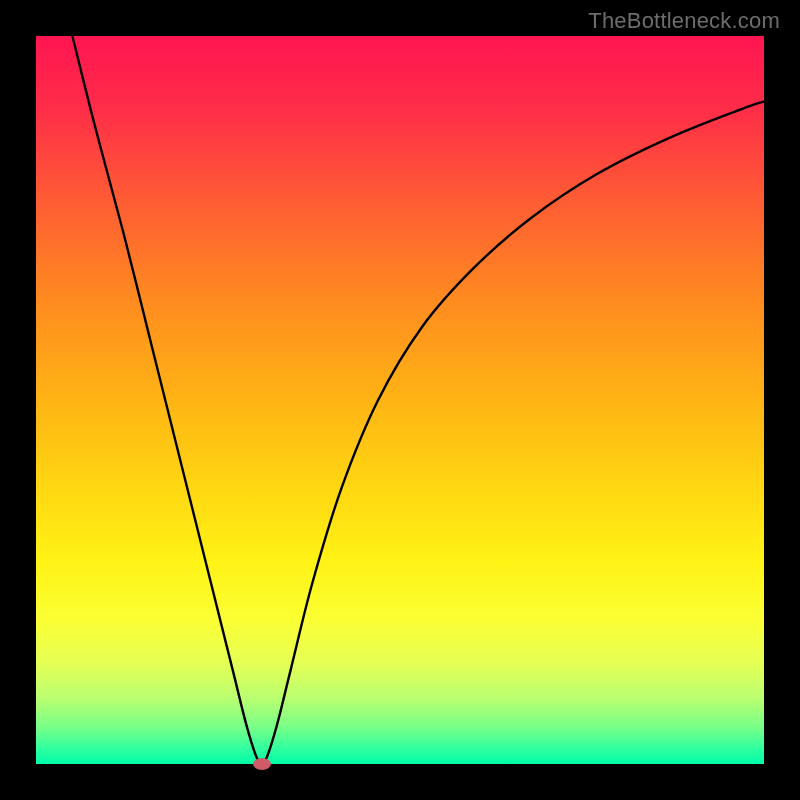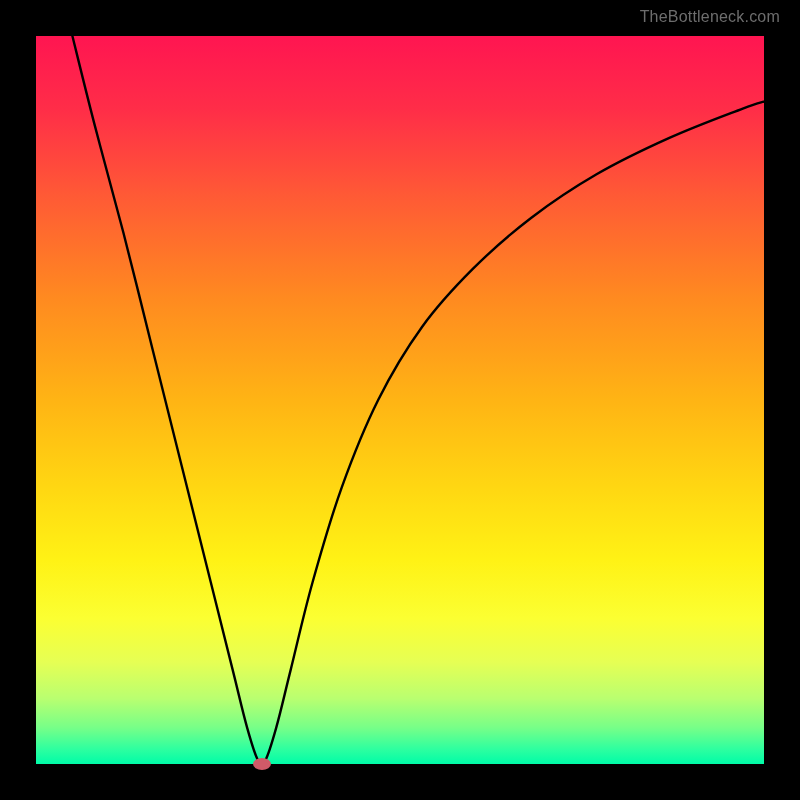--- a/index.html
+++ b/index.html
@@ -39,21 +39,21 @@
       #77ff88 95%,
       #2dffa0 98%,
       #00fca8 100%
     );
   }
   .watermark {
     position: absolute;
     top: 8px;
     right: 20px;
     color: #6d6d6d;
-    font-size: 16px;
+    font-size: 22px;
     font-weight: 400;
     letter-spacing: 0.2px;
     user-select: none;
   }
   svg.curve {
     position: absolute;
     left: 0;
     top: 0;
     width: 728px;
     height: 728px;

